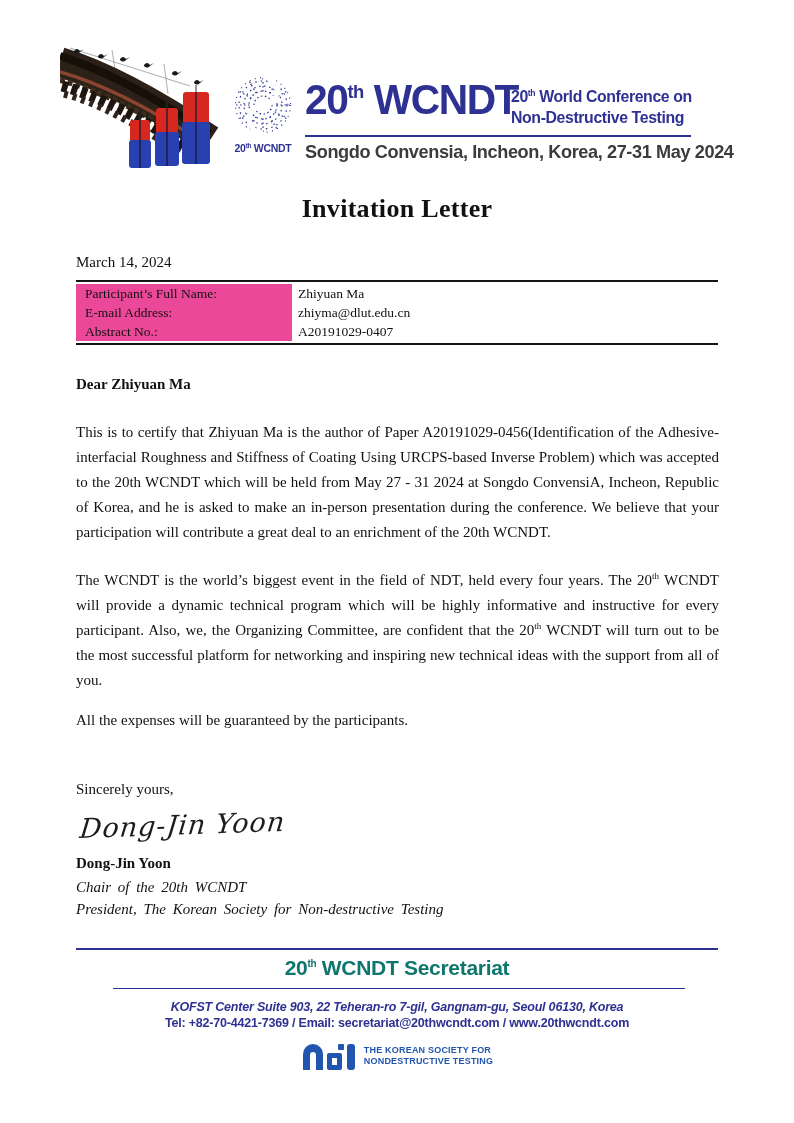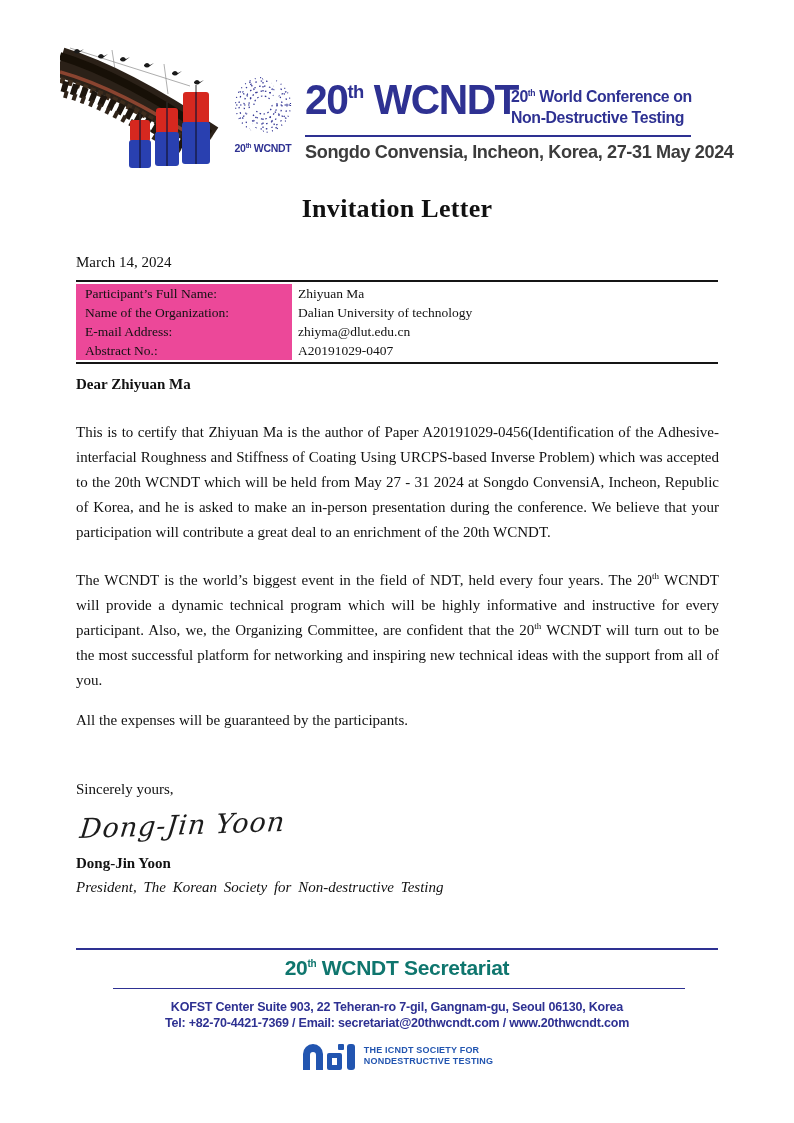--- a/index.html
+++ b/index.html
@@ -73,21 +73,21 @@
     font-family:"Liberation Sans", sans-serif; font-size:21px; font-weight:bold;
     color:#0f766e; letter-spacing:-0.3px;
   }
   .secretariat-title sup { font-size:10px; }
   .secretariat-rule { position:absolute; left:113px; top:988px; width:572px; height:1px; background:#2e3192; }
   .f-line {
     position:absolute; left:0; width:100%; text-align:center;
     font-family:"Liberation Sans", sans-serif; font-size:12.5px; font-weight:bold;
     color:#2e3192; letter-spacing:-0.2px;
   }
-  .f-address { top:1000px; }
+  .f-address { top:1000px;font-style:italic; }
   .f-contact { top:1016px; }
   .logos-row {
     position:absolute; left:0; top:1038px; width:100%;
     display:flex; justify-content:center; align-items:flex-start; gap:26px;
   }
   .icndt { position:relative; width:160px; height:42px; }
   .icndt-globe { position:absolute; left:28px; top:0; }
   .icndt-name {
     position:absolute; left:0; top:3px; width:100%; text-align:center;
     font-size:17px; font-weight:bold; color:#0f7c4d; letter-spacing:1.5px;
@@ -197,41 +197,38 @@
 
   <div class="letter-title">Invitation Letter</div>
   <div class="letter-date">March 14, 2024</div>
 
   <div class="info-table">
     <div class="info-row">
       <div class="info-label">Participant’s Full Name:</div>
       <div class="info-value">Zhiyuan Ma</div>
     </div>
     <div class="info-row">
-      <div class="info-label">Name of the Organization:</div>
-      <div class="info-value">Dalian University of technology</div>
-    </div>
-    <div class="info-row">
       <div class="info-label">E-mail Address:</div>
       <div class="info-value">zhiyma@dlut.edu.cn</div>
     </div>
     <div class="info-row">
       <div class="info-label">Abstract No.:</div>
       <div class="info-value">A20191029-0407</div>
     </div>
   </div>
 
   <div class="body-block">
     <div class="salutation">Dear Zhiyuan Ma</div>
     <p class="para">This is to certify that Zhiyuan Ma is the author of Paper A20191029-0456(Identification of the Adhesive-interfacial Roughness and Stiffness of Coating Using URCPS-based Inverse Problem) which was accepted to the 20th WCNDT which will be held from May 27 - 31 2024 at Songdo ConvensiA, Incheon, Republic of Korea, and he is asked to make an in-person presentation during the conference. We believe that your participation will contribute a great deal to an enrichment of the 20th WCNDT.</p>
     <p class="para"><span>The WCNDT is the world’s biggest event in the field of NDT, held every four years. The 20</span><sup>th</sup><span> WCNDT will provide a dynamic technical program which will be highly informative and instructive for every participant. Also, we, the Organizing Committee, are confident that the 20</span><sup>th</sup><span> WCNDT will turn out to be the most successful platform for networking and inspiring new technical ideas with the support from all of you.</span></p>
     <p class="para para-3">All the expenses will be guaranteed by the participants.</p>
     <div class="closing">Sincerely yours,</div>
     <div class="sig-script">Dong-Jin Yoon</div>
     <div class="signer-name">Dong-Jin Yoon</div>
+    <div class="signer-role">Chair of the 20th WCNDT</div>
     <div class="signer-role">President, The Korean Society for Non-destructive Testing</div>
   </div>
 
   <div>
     <div class="footer-top-rule"></div>
     <div class="secretariat-title"><span>20</span><sup>th</sup><span> WCNDT Secretariat</span></div>
     <div class="secretariat-rule"></div>
     <div class="f-line f-address">KOFST Center Suite 903, 22 Teheran-ro 7-gil, Gangnam-gu, Seoul 06130, Korea</div>
     <div class="f-line f-contact">Tel: +82-70-4421-7369 / Email: secretariat@20thwcndt.com / www.20thwcndt.com</div>
 
@@ -241,20 +238,20 @@
         <svg width="56" height="32" viewBox="0 0 56 32" aria-hidden="true">
           <g fill="#2255b0">
             <path d="M2,30 V14 a10,10 0 0 1 20,0 V30 h-7 V15 a3,3 0 0 0 -6,0 V30 Z"></path>
             <rect x="26" y="13" width="15" height="17" rx="2"></rect>
             <rect x="37" y="4" width="6" height="6" rx="1"></rect>
             <rect x="46" y="4" width="8" height="26" rx="3"></rect>
           </g>
           <rect x="31" y="18" width="5" height="7" fill="#ffffff"></rect>
         </svg>
         <div class="ksnt-text">
-          <div>THE ICNDT SOCIETY FOR</div>
+          <div>THE KOREAN SOCIETY FOR</div>
           <div>NONDESTRUCTIVE  TESTING</div>
         </div>
       </div>
     </div>
   </div>
 
 </div>
 
 </body></html>

